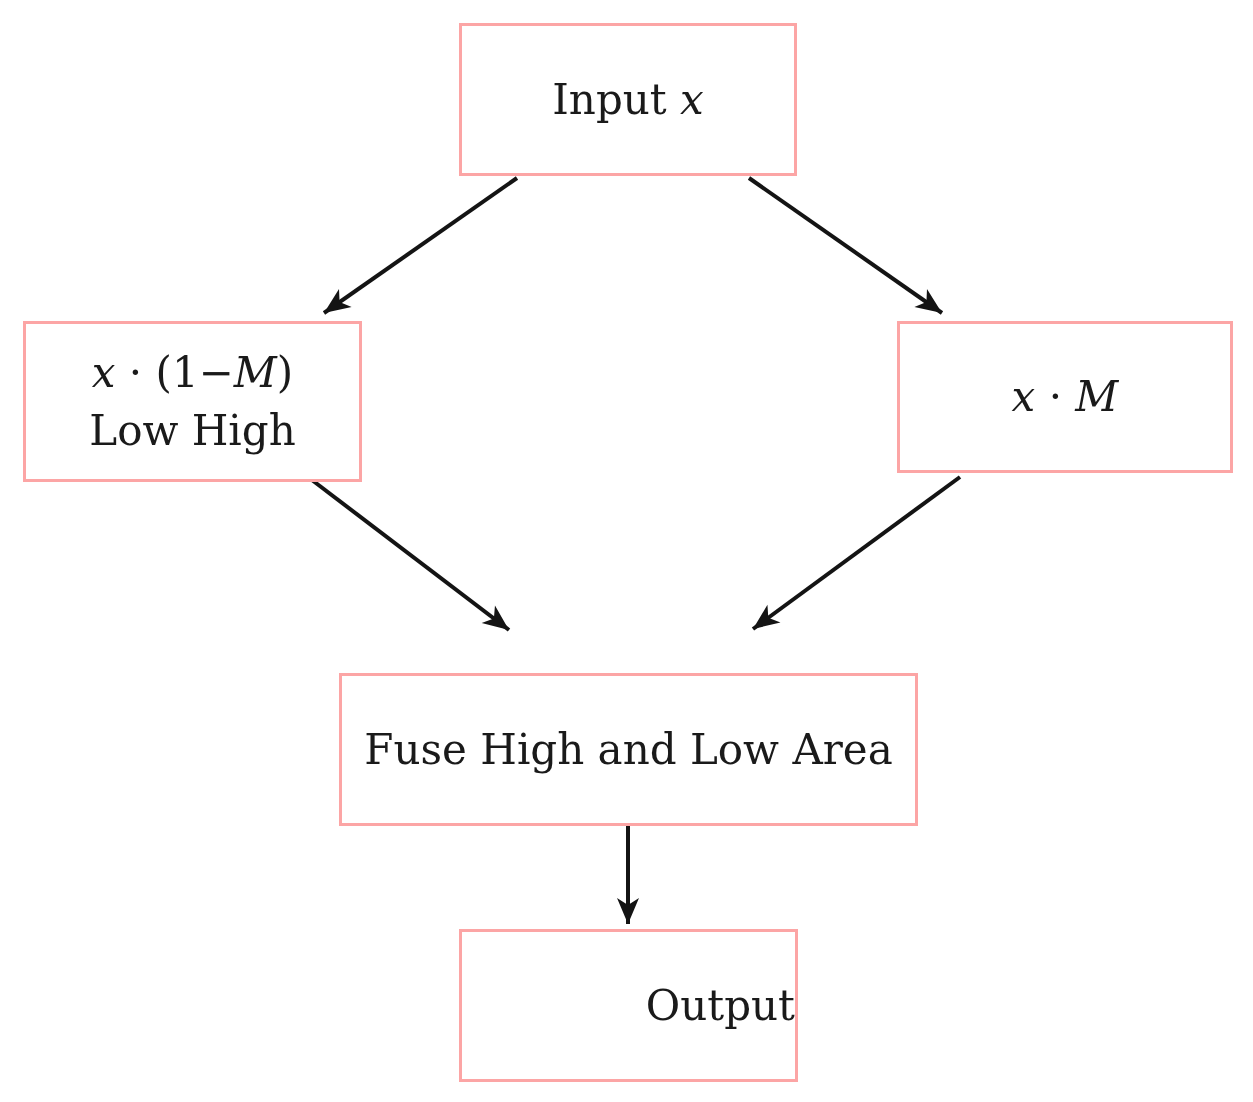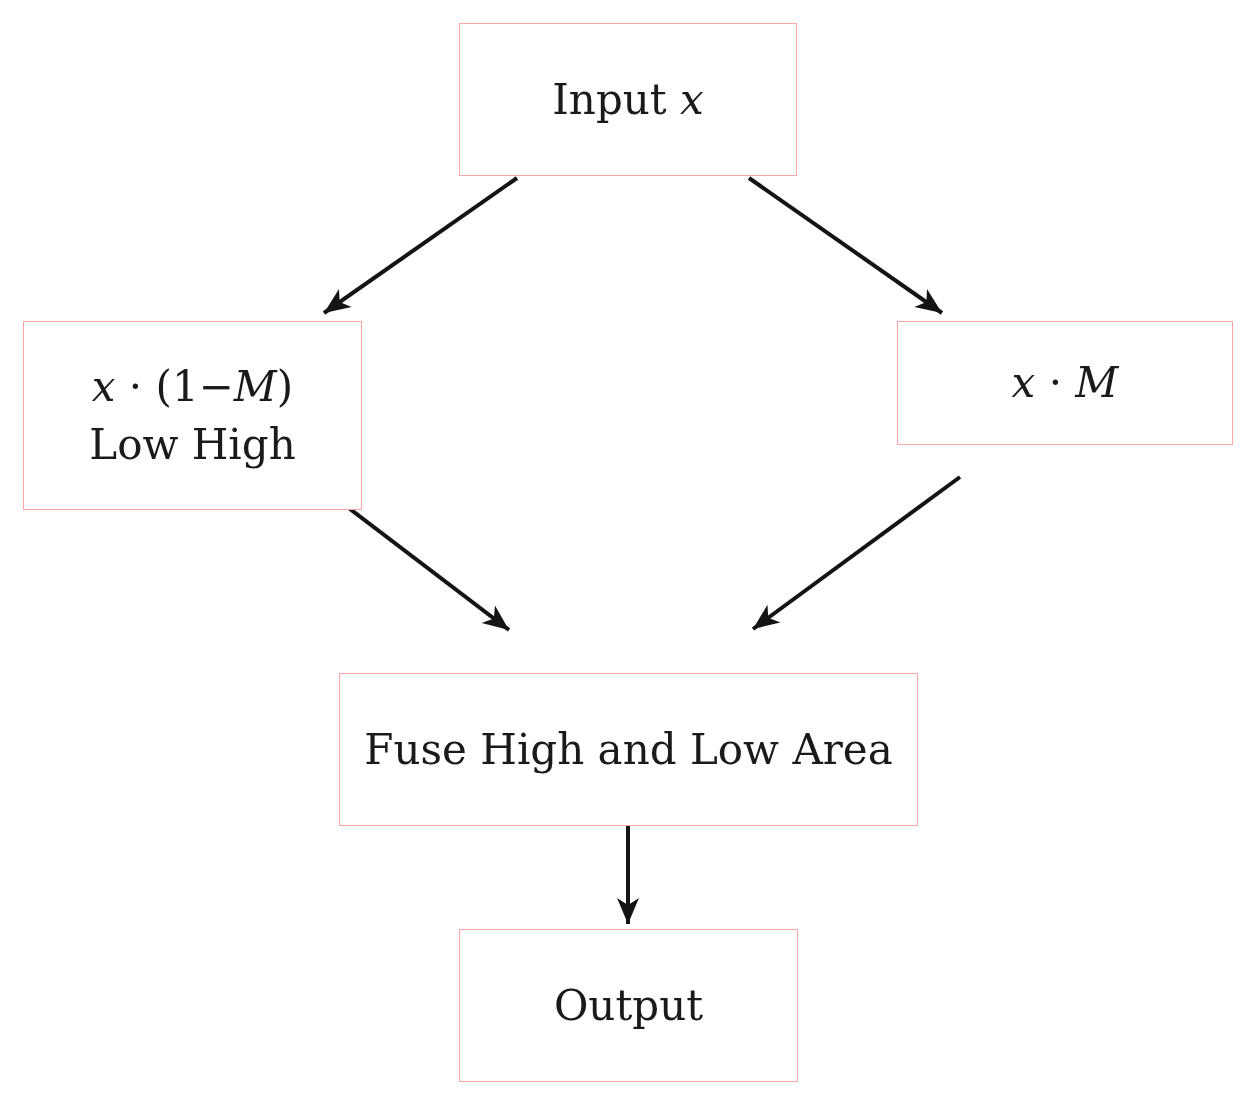--- a/index.html
+++ b/index.html
@@ -18,37 +18,37 @@
   }
   svg.arrows {
     position: absolute;
     left: 0; top: 0;
     width: 1253px;
     height: 1102px;
   }
   .node {
     position: absolute;
     box-sizing: border-box;
-    border: 1px solid #fca5a5;
+    border: 3px solid #fca5a5;
     background: #ffffff;
     display: flex;
     flex-direction: column;
     align-items: center;
     justify-content: center;
     font-size: 42px;
     line-height: 1.38;
     text-align: center;
     white-space: nowrap;
   }
   .math { font-style: italic; }
   .node-input  { left: 459px; top: 23px;  width: 338px; height: 153px; }
-  .node-low    { left: 23px;  top: 321px; width: 339px; height: 189px; }
-  .node-high   { left: 897px; top: 321px; width: 336px; height: 124px; }
+  .node-low    { left: 23px;  top: 321px; width: 339px; height: 161px; }
+  .node-high   { left: 897px; top: 321px; width: 336px; height: 152px; }
   .node-fuse   { left: 339px; top: 636px; width: 579px; height: 153px; margin-top: 37px; }
-  .node-output { left: 459px; top: 929px; width: 339px; height: 153px; }
+  .node-output { left: 459px; top: 929px; width: 339px; height: 153px; align-items: flex-end; }
 </style>
 </head>
 <body>
 
 <div class="canvas">
 
   <svg class="arrows" viewBox="0 0 1253 1102" xmlns="http://www.w3.org/2000/svg">
     <defs>
       <marker id="arrowhead" markerUnits="userSpaceOnUse" markerWidth="32" markerHeight="28" refX="28" refY="13" orient="auto">
         <path d="M2,2 L28,13 L2,24 L9,13 Z" fill="#141414"></path>

